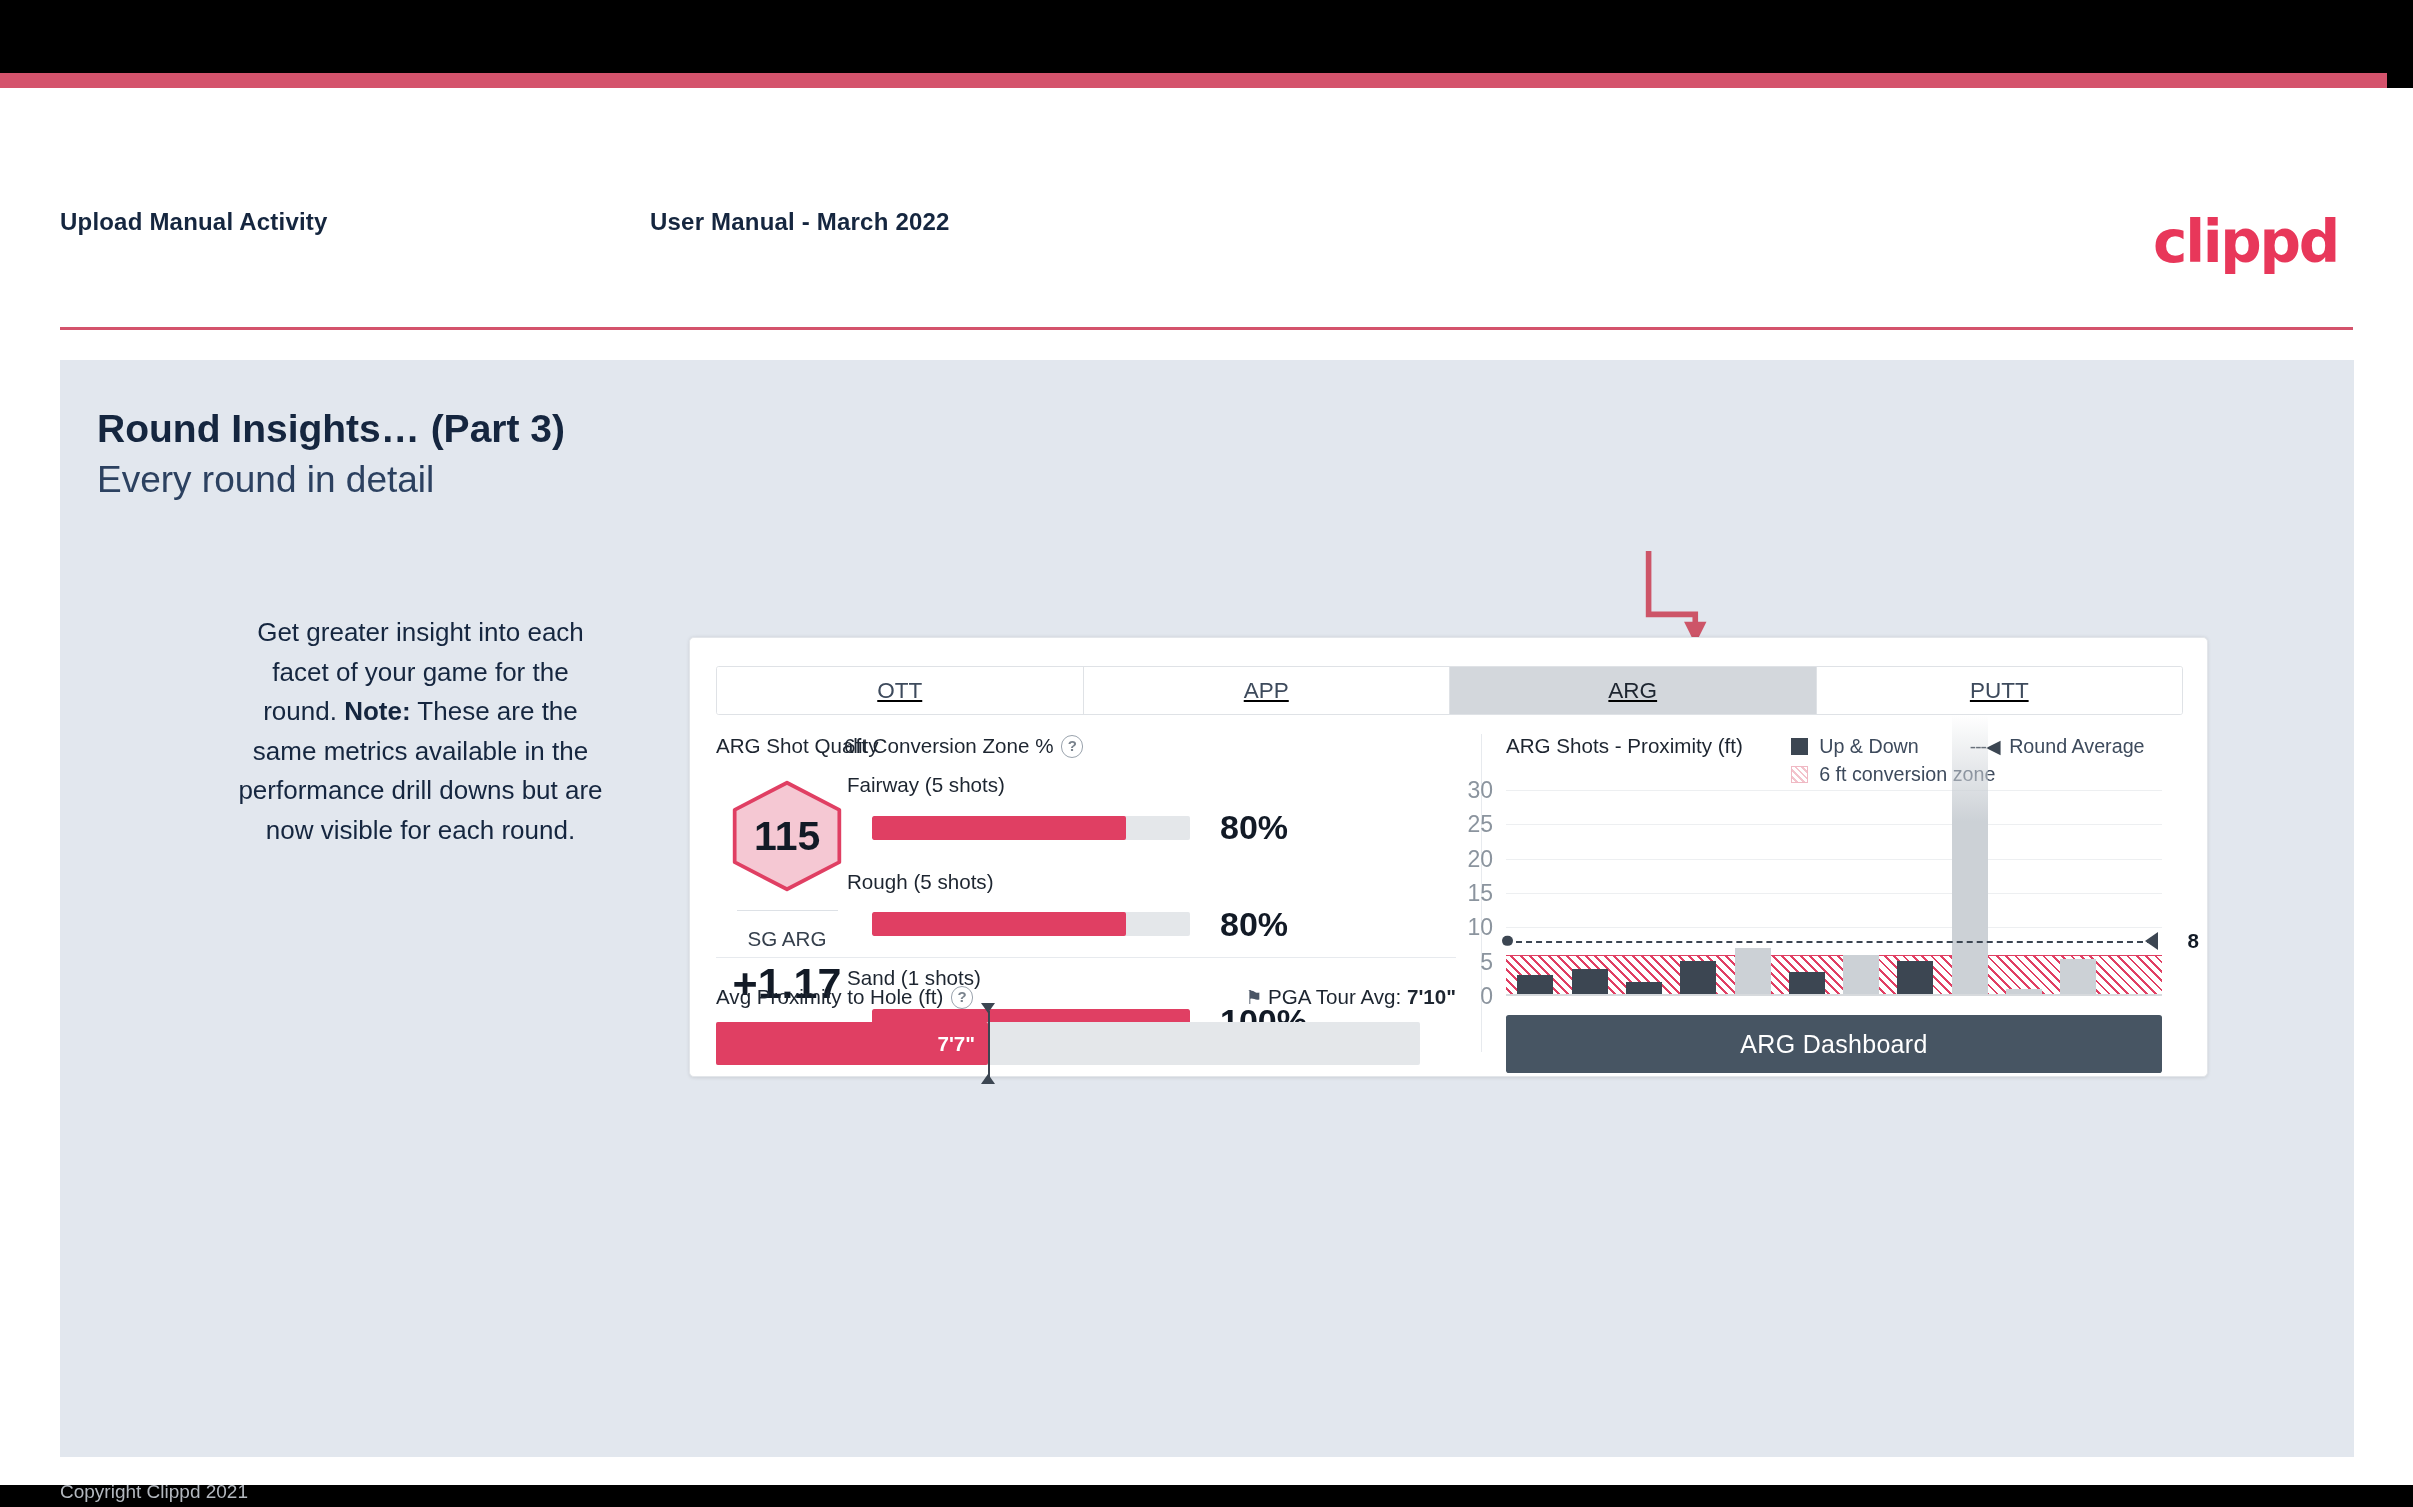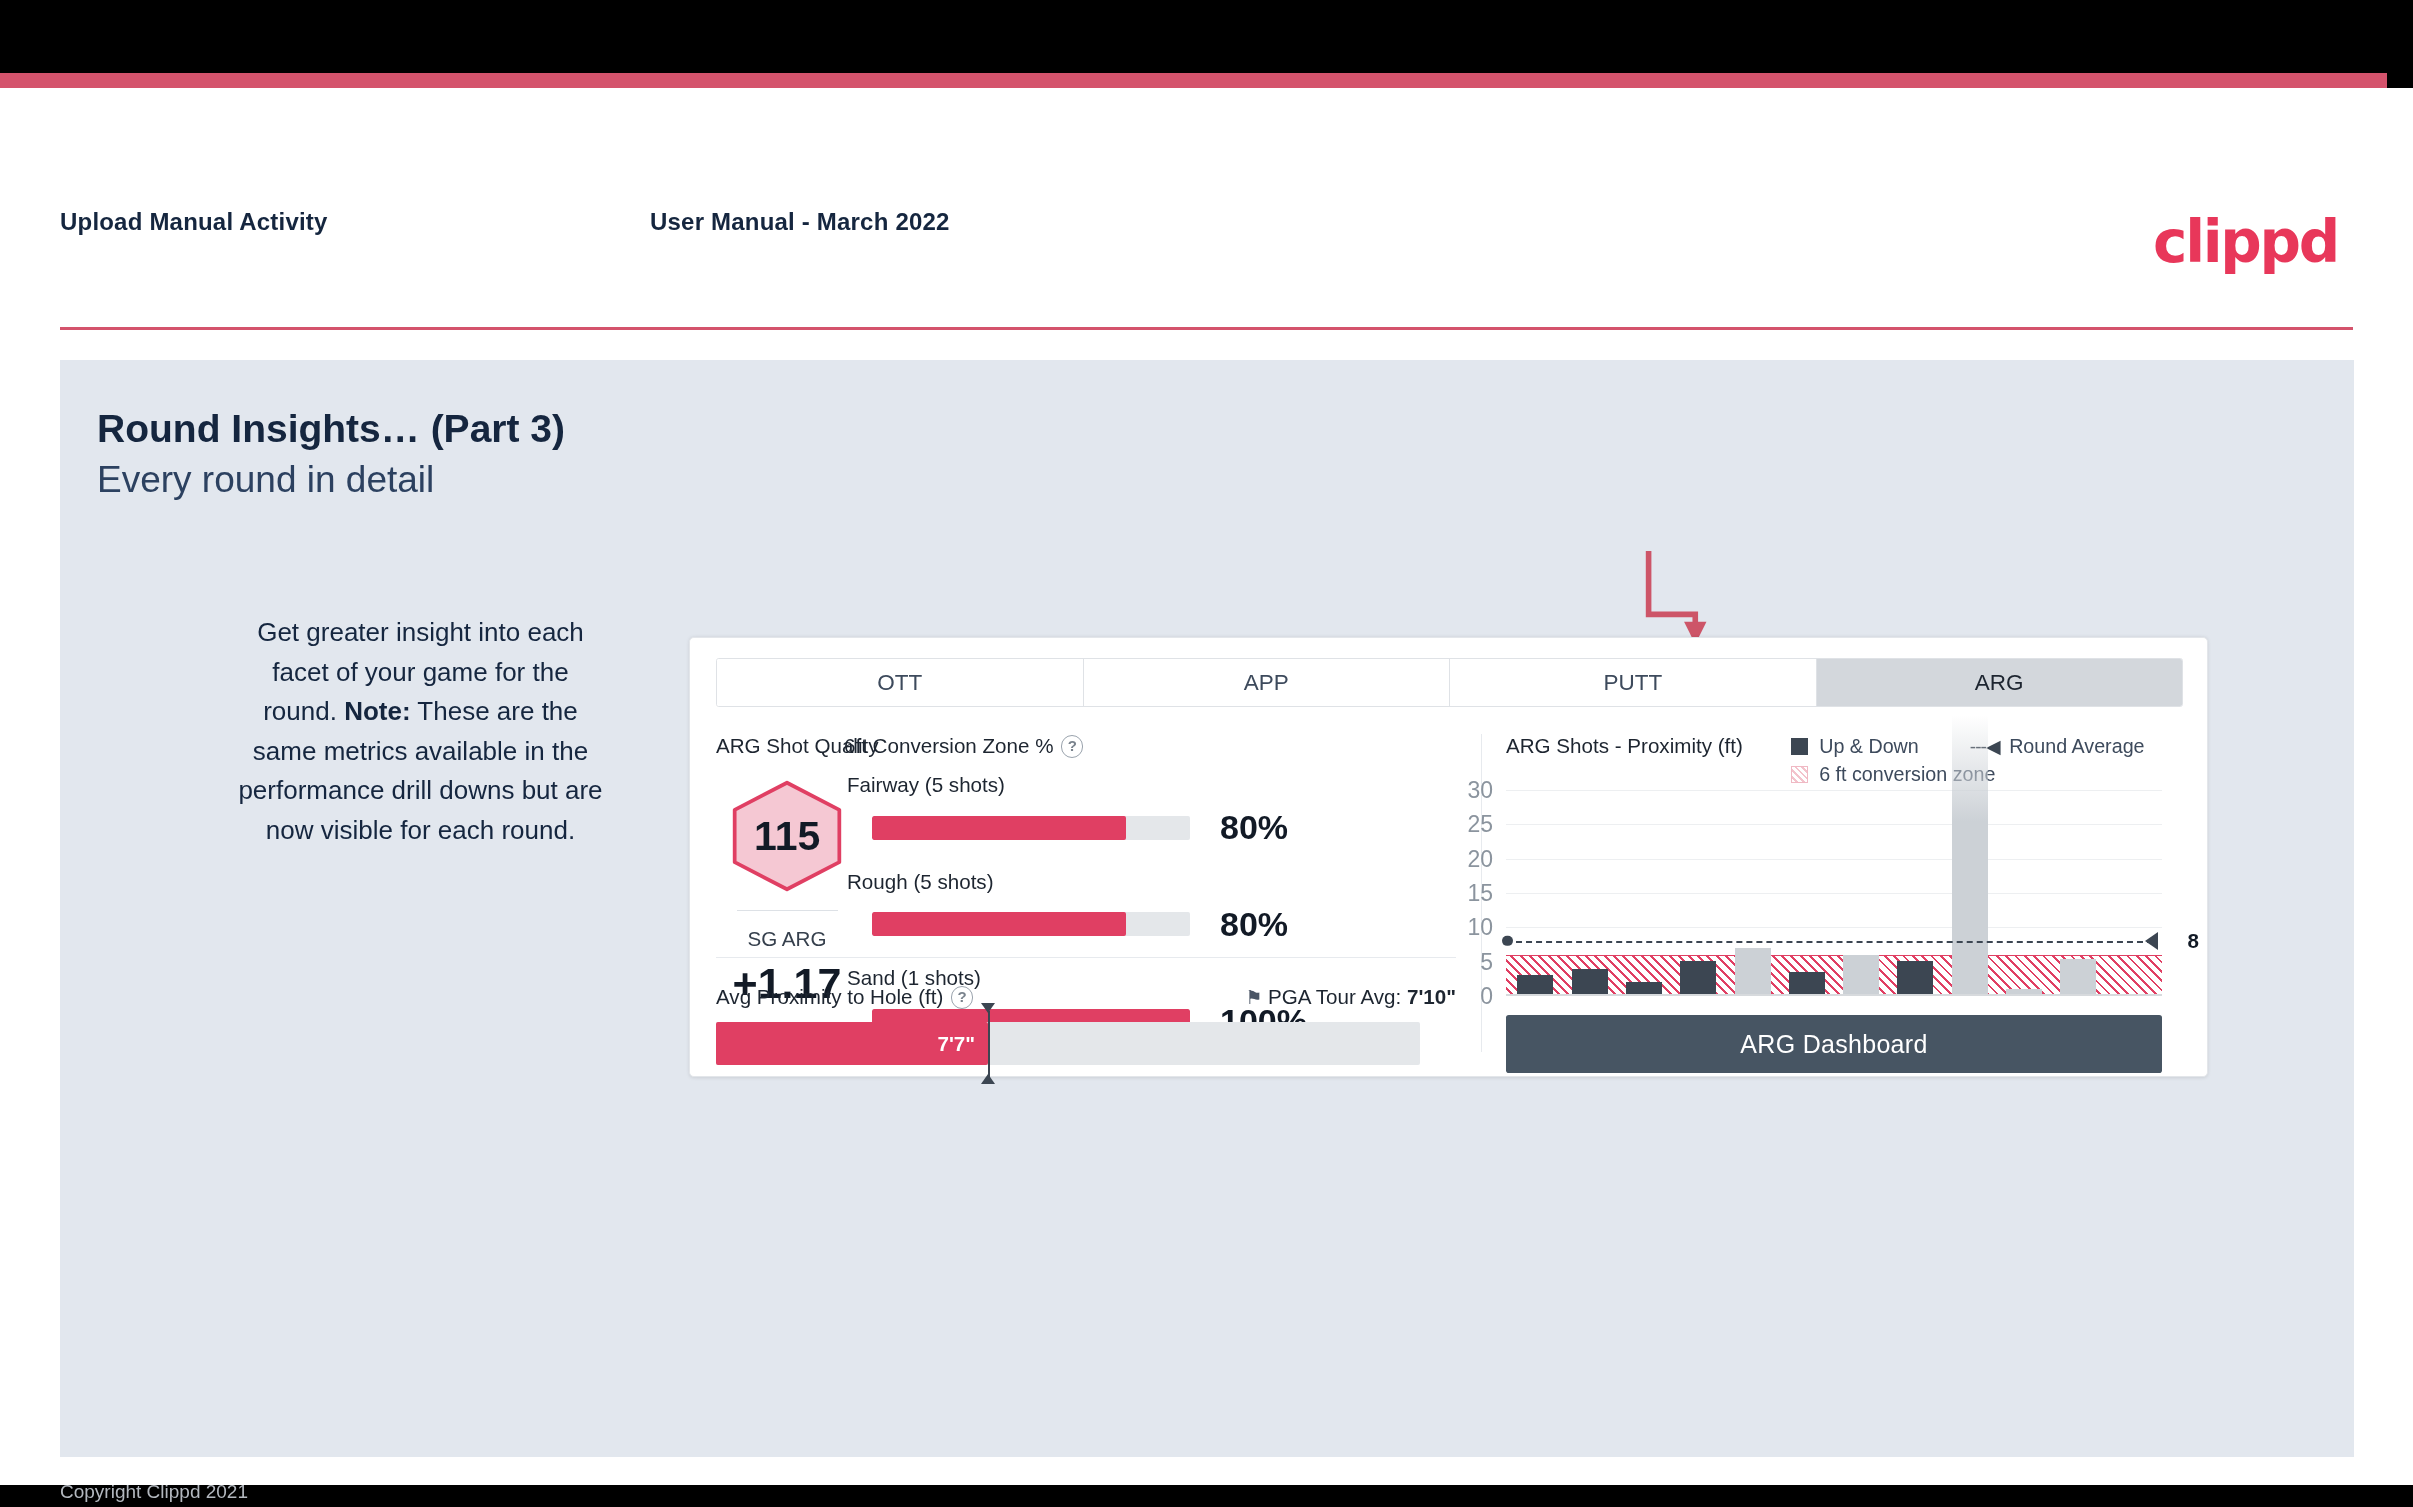--- a/index.html
+++ b/index.html
@@ -70,23 +70,24 @@
   .body-note b { font-weight:700; }
 
   
   .card {
     position:absolute; left:629px; top:277px; width:1519px; height:440px;
     background:#fff; border:0.9px solid #e3e6ea; border-radius:4.7px;
     box-shadow:0 0.9px 3.7px rgba(0,0,0,.10);
   }
 
   .tabs {
-    position:absolute; left:26px; top:20px; width:1467px; height:49px;
+    position:absolute; left:26px; top:28px; width:1467px; height:49px;
     display:flex; border:0.9px solid #dfe2e6; border-radius:2.8px; overflow:hidden;
     background:#fff;
+    text-decoration:underline;
   }
   .tab {
     flex:1; display:flex; align-items:center; justify-content:center;
     font-size:22.5px; color:#3d4a5c; border-right:0.9px solid #dfe2e6;
     background:#fff;
   }
   .tab:last-child { border-right:none; }
   .tab.active { background:#d3d7dc; color:#1d2530; }
 
   .col-left  { position:absolute; left:26px; top:96px; width:740px; height:318px; }
@@ -219,22 +220,22 @@
       <div class="body-note">
         <span>Get greater insight into each facet of your game for the round.</span>
         <b>Note:</b><span> These are the same metrics available in the performance drill downs but are now visible for each round.</span>
       </div>
 
       <div class="card">
 
         <div class="tabs">
           <div class="tab">OTT</div>
           <div class="tab">APP</div>
+          <div class="tab active">ARG</div>
           <div class="tab">PUTT</div>
-          <div class="tab active">ARG</div>
         </div>
 
         <div class="col-left">
 
           <div class="sq-head">ARG Shot Quality</div>
 
           <div class="cz-head">
             <span>6ft Conversion Zone %</span><span class="qmark">?</span>
           </div>
 

